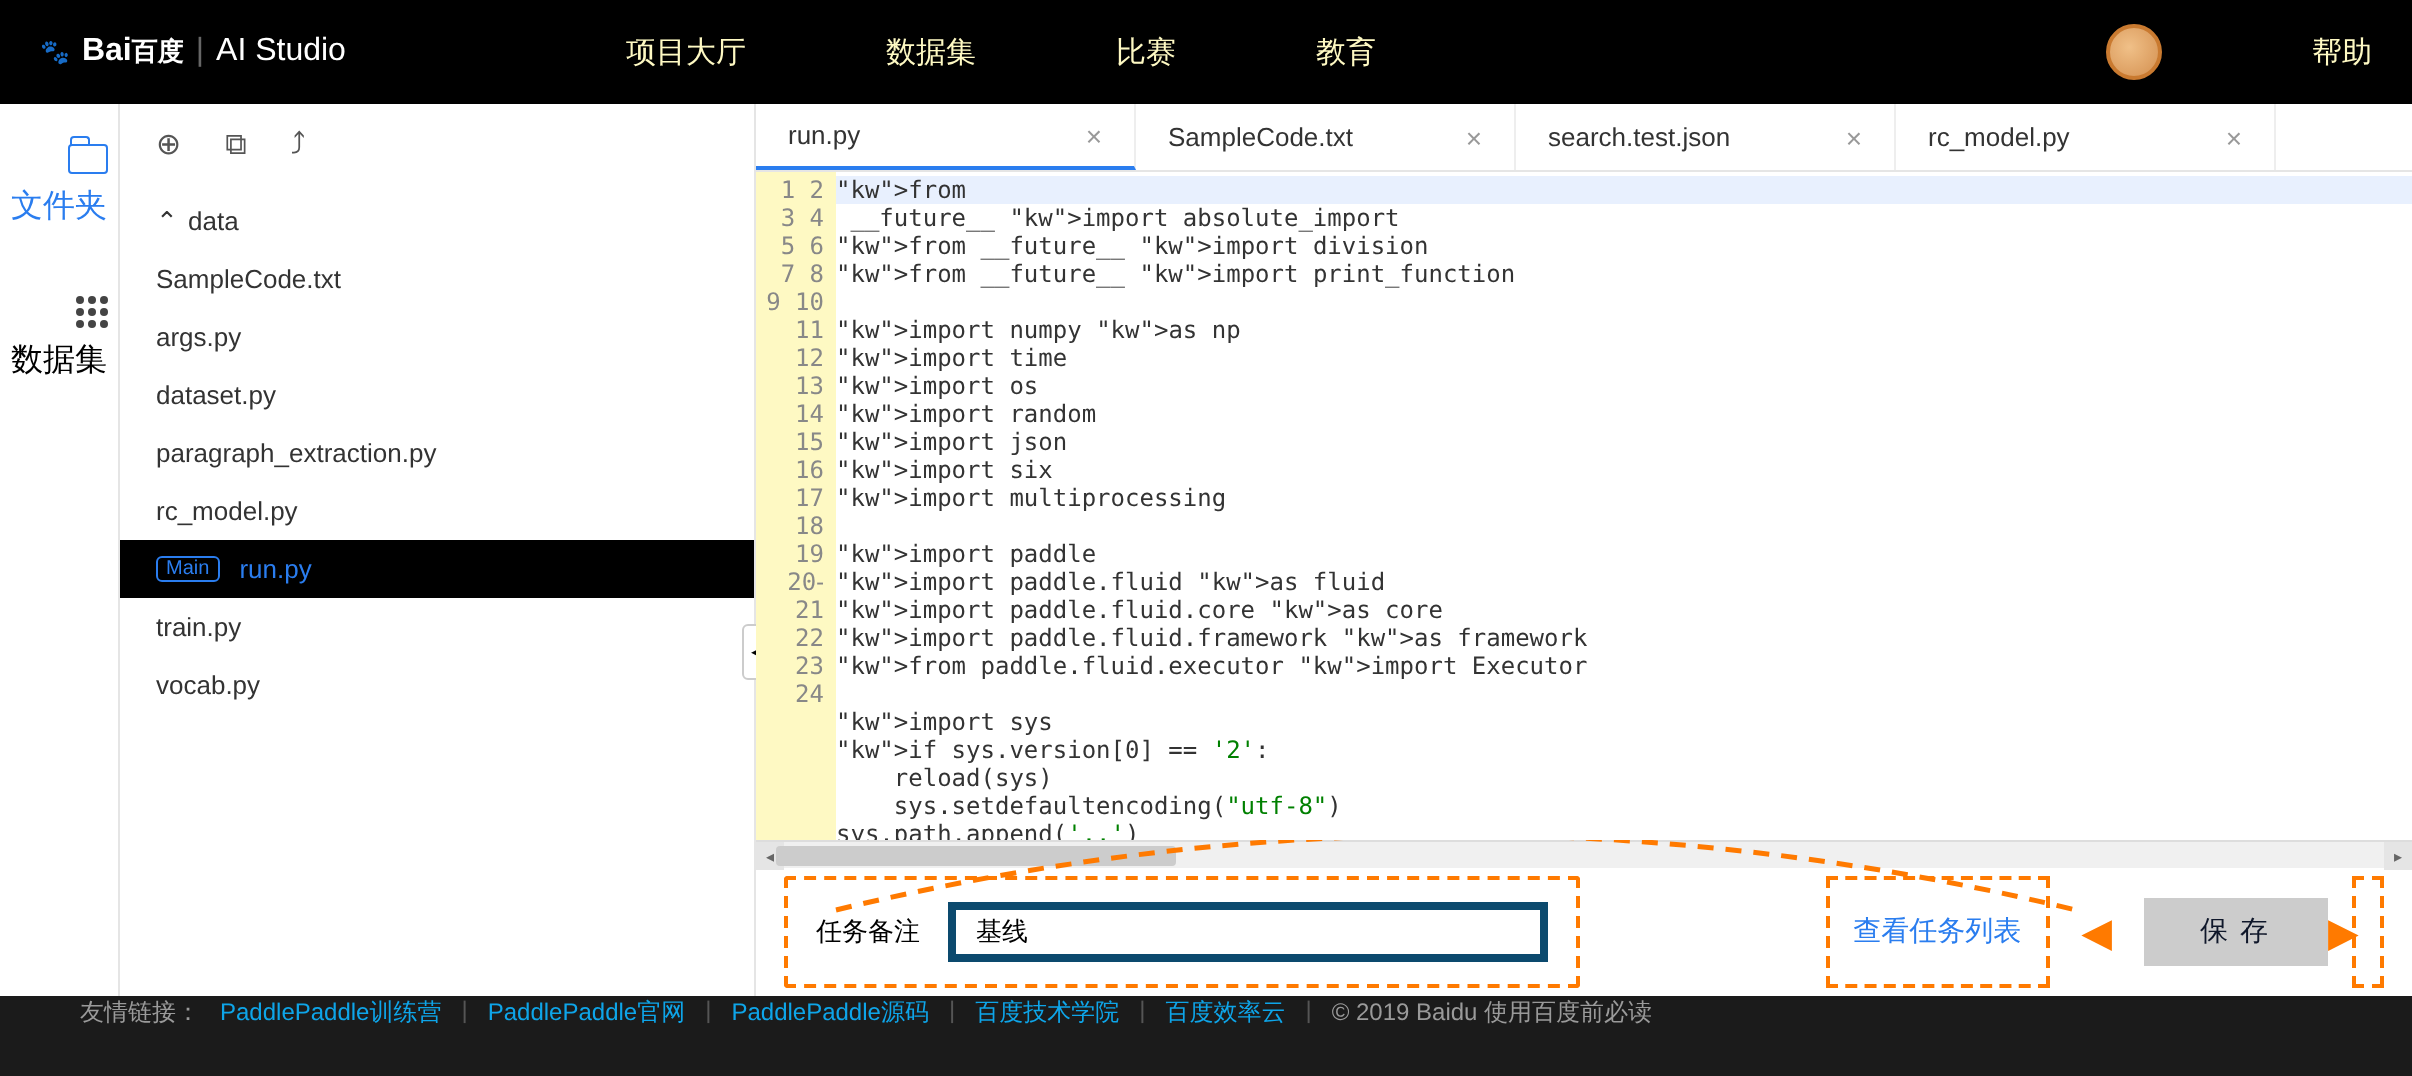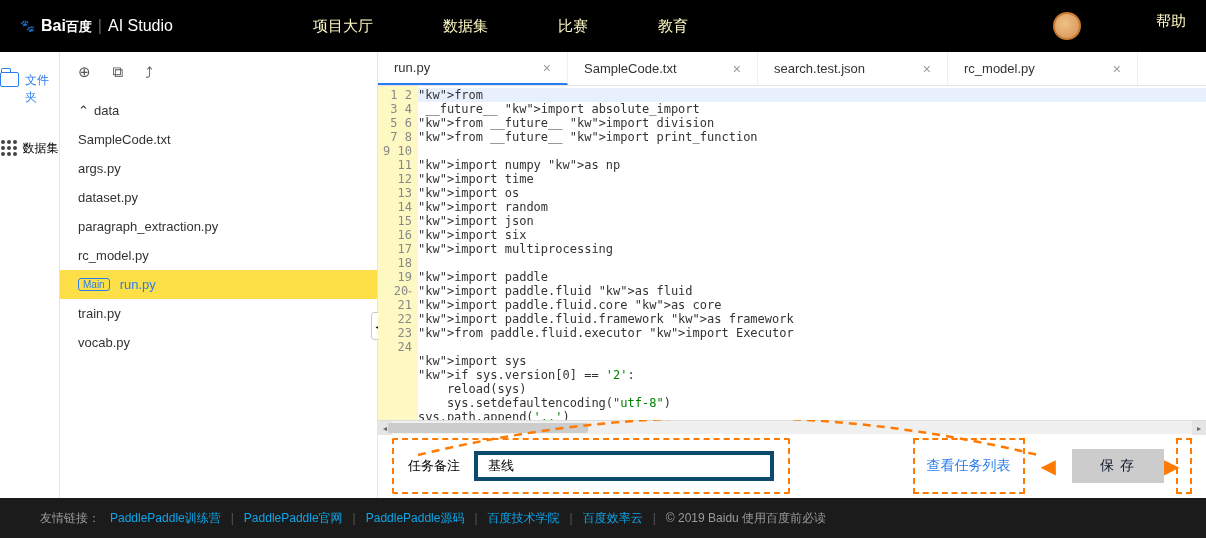--- a/index.html
+++ b/index.html
@@ -5,44 +5,44 @@
 *{margin:0;padding:0;box-sizing:border-box}
 body{font-family:"Microsoft YaHei",Arial,sans-serif;font-size:13px;background:#fff;width:1206px;height:538px;overflow:hidden;position:relative}
 
 
 .topnav{height:52px;background:#000;color:#fff;display:flex;align-items:center;padding:0 20px}
 .logo{display:flex;align-items:center;gap:6px;font-size:16px}
 .logo-baidu{font-weight:bold}
 .logo-sep{color:#666}
 .nav-items{display:flex;gap:70px;margin-left:140px}
 .nav-item{color:#fef9c3;cursor:pointer;font-size:15px}
-.nav-right{margin-left:auto;display:flex;align-items:flex-start;gap:75px}
+.nav-right{margin-left:auto;display:flex;align-items:center;gap:75px}
 .avatar{width:28px;height:28px;border-radius:50%;background:radial-gradient(circle at 40% 40%,#f0c088,#d49050);border:2px solid #c97a30}
 
 
 .main{display:flex;height:446px}
 
 
 .rail{width:60px;border-right:1px solid #e5e5e5;display:flex;flex-direction:column;align-items:center;padding-top:20px;gap:34px}
-.rail-item{display:flex;flex-direction:row;align-items:flex-start;gap:6px;cursor:pointer;font-size:12px}
+.rail-item{display:flex;flex-direction:column;align-items:flex-end;gap:6px;cursor:pointer;font-size:16px}
 .rail-item.active{color:#2a7def}
 .folder-icon{width:20px;height:15px;border:1.5px solid #2a7def;border-radius:2px;position:relative}
 .folder-icon:before{content:"";position:absolute;top:-5px;left:0;width:8px;height:4px;border:1.5px solid #2a7def;border-bottom:none;border-radius:2px 2px 0 0}
 .dataset-icon{display:grid;grid-template-columns:repeat(3,4px);grid-template-rows:repeat(3,4px);gap:2px}
 .dataset-icon span{width:4px;height:4px;border-radius:50%;background:#444}
 
 
 .sidebar{width:318px;border-right:1px solid #e5e5e5;display:flex;flex-direction:column}
 .sb-toolbar{height:40px;display:flex;align-items:center;gap:22px;padding:10px 18px}
 .sb-toolbar span{cursor:pointer;color:#555;font-size:15px}
 .tree{padding:4px 0;overflow:auto}
 .tree-row{padding:7px 18px;cursor:pointer;display:flex;align-items:center;gap:6px;color:#333}
 .tree-row.indent{padding-left:18px}
 .tree-row .file{padding-left:0}
-.tree-row.active{background:#fde047}
+.tree-row.active{background:#000000}
 .tree-row.active .file{color:#2a7def}
 .caret{display:inline-block;width:10px}
 .main-badge{display:inline-block;border:1px solid #2a7def;color:#2a7def;border-radius:3px;font-size:10px;padding:0 4px;margin-right:4px}
 
 
 .editor{flex:1;display:flex;flex-direction:column;position:relative}
 .tabs{height:34px;display:flex;border-bottom:1px solid #e5e5e5}
 .tab{padding:0 16px;display:flex;align-items:center;gap:20px;border-right:1px solid #eee;cursor:pointer;color:#333;min-width:190px;justify-content:space-between}
 .tab.active{border-bottom:2px solid #2a7def}
 .tab .x{color:#999;font-size:14px}
@@ -68,21 +68,21 @@
 .arrowhead{color:#ff7a00;font-size:20px;margin:0 4px}
 .btn{height:34px;padding:0 24px;border:none;cursor:pointer;font-size:14px;letter-spacing:6px;text-indent:4px}
 .btn-save{background:#ccc;color:#0f172a}
 .btn-submit{background:#2a7def;color:#fff}
 .submit-wrap{border:2px dashed #ff7a00;padding:8px 8px 8px 4px;height:56px;display:flex;align-items:center}
 
 
 .arc-svg{position:absolute;left:378px;top:420px;width:700px;height:70px;pointer-events:none}
 
 
-.footer{height:40px;background:#1b1b1b;color:#9a9a9a;display:flex;align-items:center;padding:0 40px;font-size:12px;gap:10px}
+.footer{height:40px;background:#1b1b1b;color:#9a9a9a;display:flex;align-items:flex-start;padding:0 40px;font-size:12px;gap:10px}
 .footer a{color:#0ea5e9;cursor:pointer}
 .footer .sep{color:#555}
 </style>
 </head>
 <body>
 
 <div class="topnav">
   <div class="logo">
     <span style="font-size:12px">🐾</span>
     <span class="logo-baidu"><span>Bai</span><span style="font-size:13px">百度</span></span>

